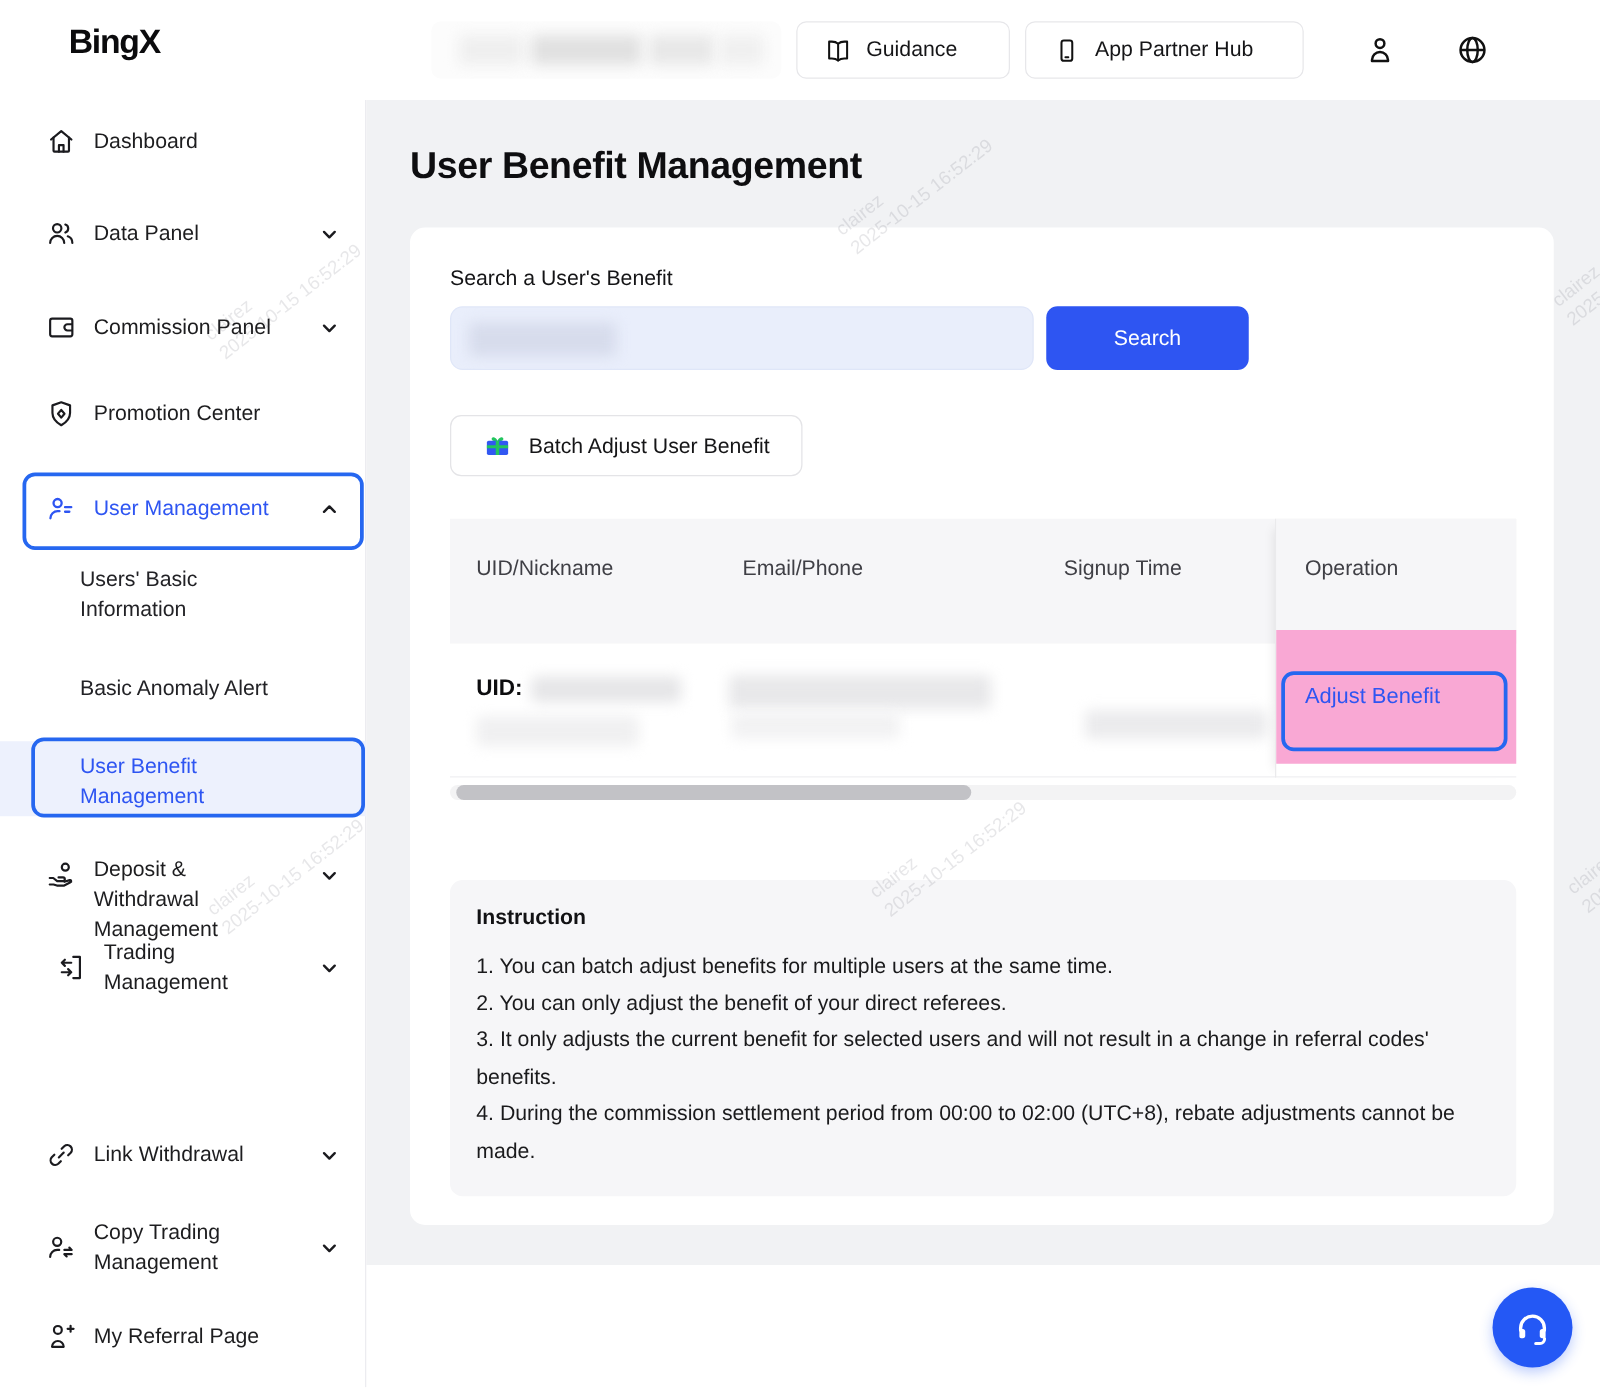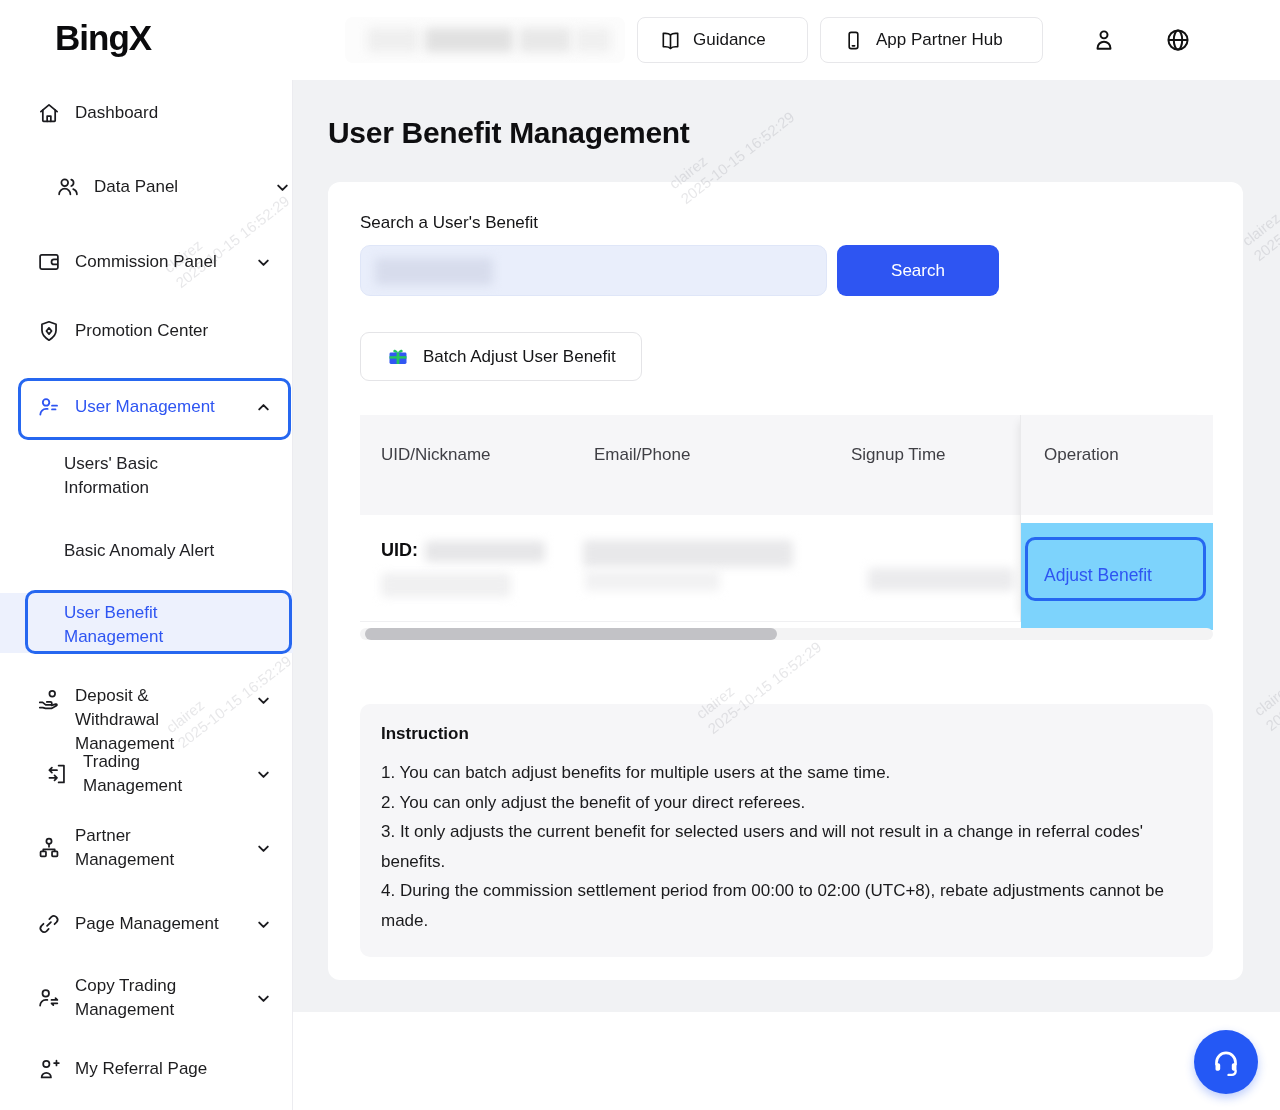--- a/index.html
+++ b/index.html
@@ -2,21 +2,21 @@
 <html><head>
 <meta charset="utf-8">
 <style>
   * { margin:0; padding:0; box-sizing:border-box; }
   html,body { background:#fff; }
   body { font-family:"Liberation Sans", sans-serif; color:#1d1d1f; }
   .page { position:relative; width:1280px; height:1110px; background:#fff; overflow:hidden; }
 
   
   .hdr { position:absolute; left:0; top:0; width:1280px; height:80px; background:#fff; z-index:4; }
-  .logo { position:absolute; left:55px; top:18px; font-size:35px; font-weight:900; letter-spacing:-1px; color:#0b0b0d; cursor:pointer;text-align:right; }
+  .logo { position:absolute; left:55px; top:18px; font-size:27px; font-weight:900; letter-spacing:-1px; color:#0b0b0d; cursor:pointer;text-align:right; }
   .hdr-blur { position:absolute; left:345px; top:17px; width:280px; height:46px; border-radius:8px; background:#fcfcfc; overflow:hidden; }
   .hdr-blur .seg { position:absolute; top:11px; height:24px; filter:blur(5px); border-radius:4px; }
   .hdr-btn { position:absolute; top:17px; height:46px; display:inline-flex; align-items:center; gap:11px;
              background:#fff; border:1px solid #e7e7ea; border-radius:8px; padding:0 21px;
              font-family:"Liberation Sans",sans-serif; font-size:17px; font-weight:500; color:#151517; cursor:pointer; }
   .hdr-ic { position:absolute; top:26px; width:28px; height:28px; cursor:pointer; }
 
   
   .sidebar { position:absolute; left:0; top:80px; width:293px; height:1030px; background:#fff; border-right:1px solid #ececf0; z-index:2; }
   .side-item { position:absolute; left:0; display:flex; align-items:center; width:293px; padding:0 22px 0 36px; cursor:pointer; }
@@ -46,21 +46,21 @@
 
   
   .tbl { position:absolute; left:32px; top:233px; width:853px; height:207px; }
   .thead { position:absolute; left:0; top:0; width:853px; height:100px; background:#f6f6f8; }
   .th { position:absolute; top:30px; font-size:17px; color:#3f3f45; }
   .trow { position:absolute; left:0; top:100px; width:853px; height:107px; background:#fff; border-bottom:1px solid #f0f0f2; }
   .uid-lab { position:absolute; left:21px; top:25px; font-size:18px; font-weight:700; color:#0d0d0f; }
   .blur { position:absolute; filter:blur(5px); border-radius:4px; }
   .opcol { position:absolute; left:660px; top:0; width:193px; height:207px; border-left:1px solid #eaeaec; box-shadow:-7px 0 9px -7px rgba(0,0,0,.10); }
   .opcol-head { position:absolute; left:0; top:0; width:192px; height:100px; background:#f6f6f8; }
-  .opcol-body { position:absolute; left:0; top:108px; width:192px; height:107px; background:#7dd3fc; }
+  .opcol-body { position:absolute; left:0; top:89px; width:192px; height:107px; background:#f9a8d4; }
   .op-th { position:absolute; left:23px; top:30px; font-size:17px; color:#3f3f45; }
   .adjust-link { position:absolute; left:23px; top:42px; font-size:17.5px; color:#2e55f2; cursor:pointer; }
   .scrollbar { position:absolute; left:32px; top:446px; width:853px; height:12px; background:#f3f3f4; border-radius:6px; }
   .scroll-thumb { position:absolute; left:5px; top:0; width:412px; height:12px; background:#c2c2c6; border-radius:6px; cursor:grab; }
 
   
   .instruction { position:absolute; left:32px; top:522px; width:853px; height:253px; background:#f6f6f8; border-radius:10px; padding:20px 21px; }
   .ins-title { font-size:17px; font-weight:700; color:#121214; margin-bottom:14px; }
   .instruction p { font-size:17px; line-height:29.5px; color:#1a1a1c; }
 
@@ -134,21 +134,21 @@
       <span class="side-ic">
         <svg width="26" height="26" viewBox="0 0 24 24" fill="none" stroke="#1b1b1f" stroke-width="1.6" stroke-linecap="round" stroke-linejoin="round">
           <path d="M4.5 10.7 12 4.5l7.5 6.2"></path>
             <path d="M6.3 9.3V19c0 .4.3.7.7.7h10c.4 0 .7-.3.7-.7V9.3"></path>
             <path d="M10.3 19.7v-4.9h3.4v4.9"></path>
         </svg>
       </span>
       <span class="side-label">Dashboard</span>
     </div>
 
-    <div class="side-item" style="top:90px;height:34px;margin-left:19px;">
+    <div class="side-item" style="top:90px;height:34px;">
       <span class="side-ic">
         <svg width="26" height="26" viewBox="0 0 24 24" fill="none" stroke="#1b1b1f" stroke-width="1.6" stroke-linecap="round" stroke-linejoin="round">
           <circle cx="9" cy="8" r="3.1"></circle>
             <path d="M3.8 18.8c0-2.9 2.3-5.2 5.2-5.2s5.2 2.3 5.2 5.2"></path>
           <path d="M15 5.2a3.1 3.1 0 0 1 0 5.9"></path>
             <path d="M16.8 13.9c2 .7 3.4 2.6 3.4 4.9"></path>
         </svg>
       </span>
       <span class="side-label">Data Panel</span>
       <span class="chev">
@@ -236,46 +236,30 @@
         </svg>
       </span>
       <span class="side-label wrap2">Trading Management</span>
       <span class="chev">
         <svg width="15" height="15" viewBox="0 0 14 14" fill="none" stroke="#1b1b1f" stroke-width="1.8" stroke-linecap="round" stroke-linejoin="round">
             <path d="M3 5.2l4 4 4-4"></path>
           </svg>
       </span>
     </div>
 
-    <div class="side-item" style="top:744px;height:48px;">
-      <span class="side-ic">
-        <svg width="26" height="26" viewBox="0 0 24 24" fill="none" stroke="#1b1b1f" stroke-width="1.6" stroke-linejoin="round">
-          <circle cx="12" cy="5.8" r="2.4"></circle>
-            <path d="M12 8.2v3.3M6.7 15.2v-1.9h10.6v1.9"></path>
-          <rect x="4.2" y="15.2" width="5" height="4.6" rx="0.8"></rect>
-            <rect x="14.8" y="15.2" width="5" height="4.6" rx="0.8"></rect>
-        </svg>
-      </span>
-      <span class="side-label wrap2">Partner Management</span>
-      <span class="chev">
-        <svg width="15" height="15" viewBox="0 0 14 14" fill="none" stroke="#1b1b1f" stroke-width="1.8" stroke-linecap="round" stroke-linejoin="round">
-            <path d="M3 5.2l4 4 4-4"></path>
-          </svg>
-      </span>
-    </div>
 
     <div class="side-item" style="top:827px;height:34px;">
       <span class="side-ic">
         <svg width="26" height="26" viewBox="0 0 24 24" fill="none" stroke="#1b1b1f" stroke-width="1.6" stroke-linecap="round" stroke-linejoin="round">
           <path d="M10.2 13.8l3.6-3.6"></path>
           <path d="M12.3 7.4l1.9-1.9a3.4 3.4 0 0 1 4.8 4.8l-1.9 1.9"></path>
           <path d="M11.7 16.6l-1.9 1.9a3.4 3.4 0 0 1-4.8-4.8l1.9-1.9"></path>
         </svg>
       </span>
-      <span class="side-label">Page Management</span>
+      <span class="side-label">Link Withdrawal</span>
       <span class="chev">
         <svg width="15" height="15" viewBox="0 0 14 14" fill="none" stroke="#1b1b1f" stroke-width="1.8" stroke-linecap="round" stroke-linejoin="round">
             <path d="M3 5.2l4 4 4-4"></path>
           </svg>
       </span>
     </div>
 
     <div class="side-item" style="top:894px;height:48px;">
       <span class="side-ic">
         <svg width="26" height="26" viewBox="0 0 24 24" fill="none" stroke="#1b1b1f" stroke-width="1.6" stroke-linecap="round" stroke-linejoin="round">

